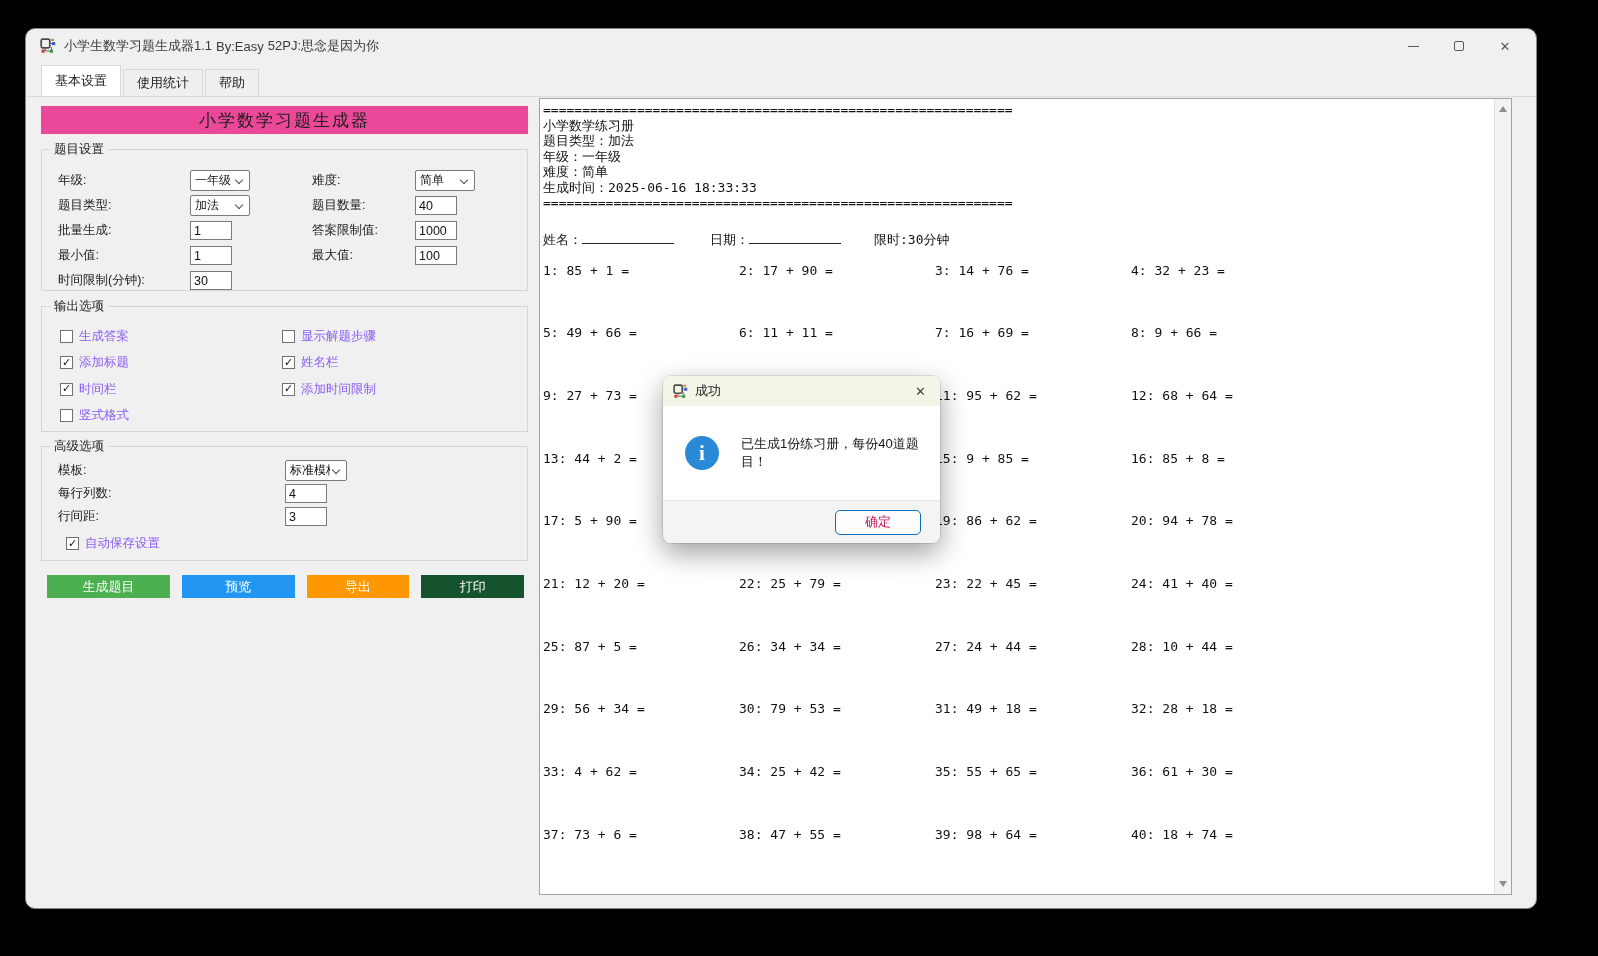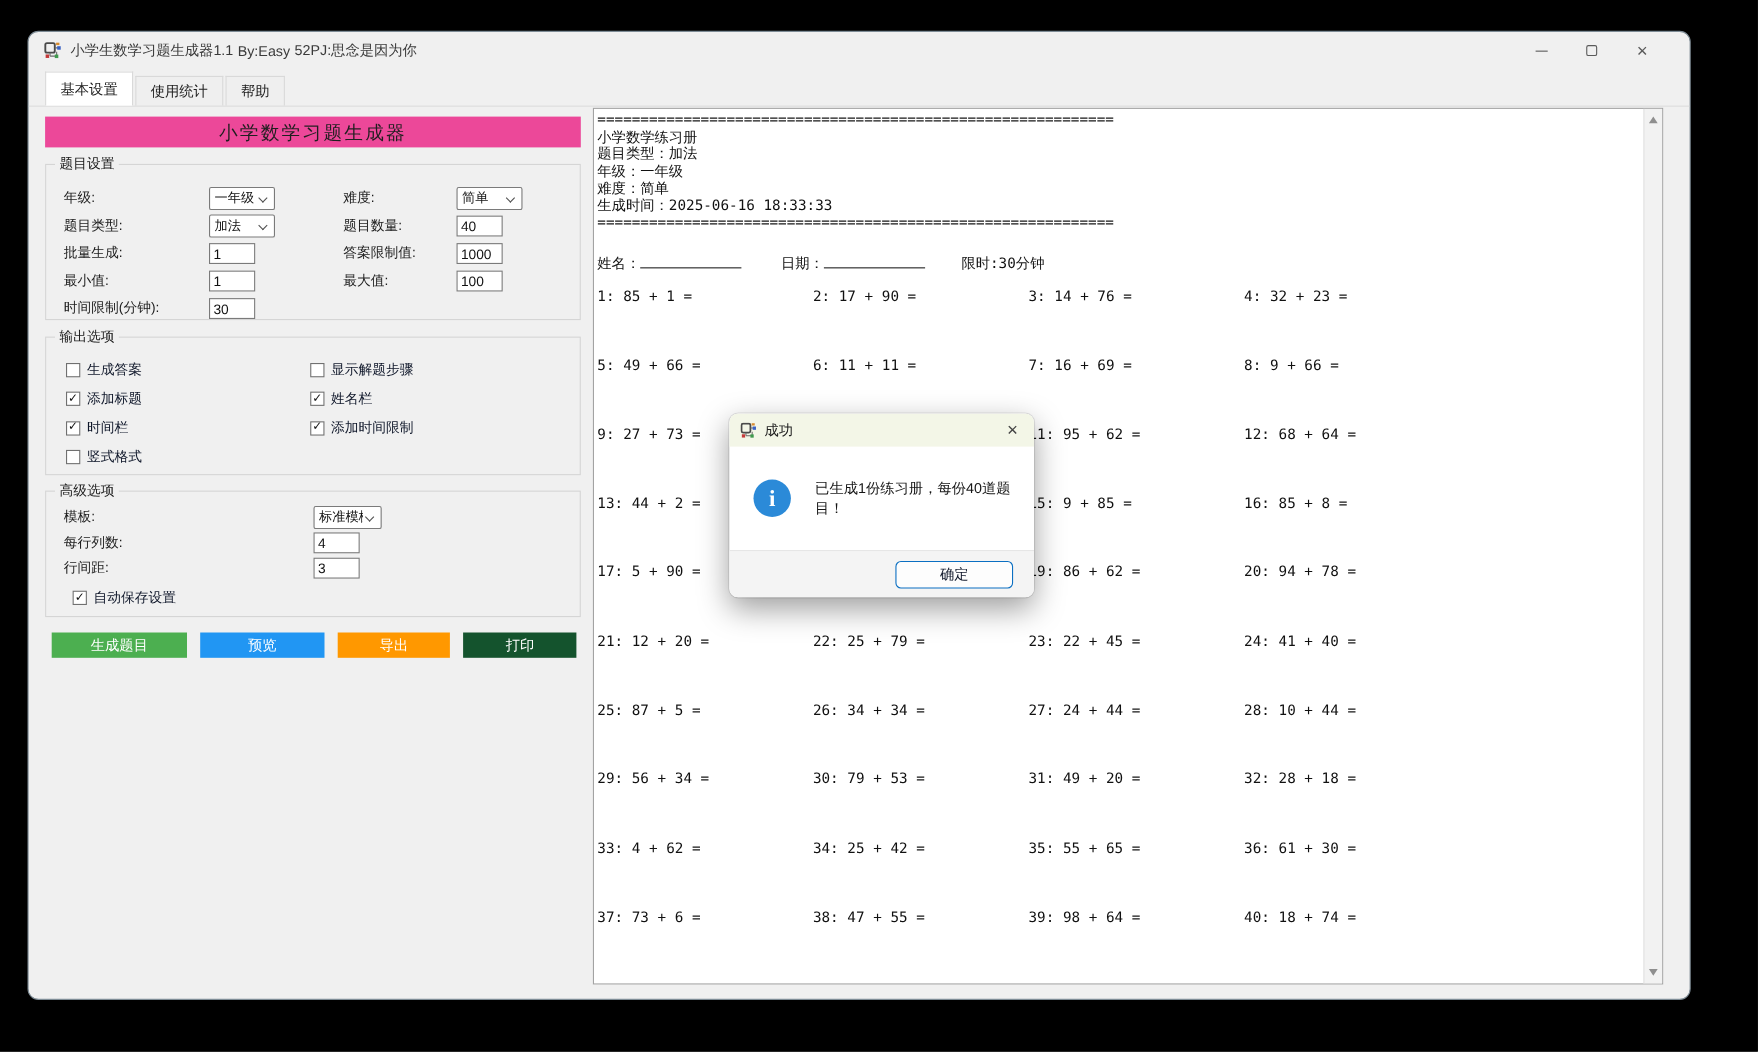--- a/index.html
+++ b/index.html
@@ -4,21 +4,21 @@
 <style>
   * { margin:0; padding:0; box-sizing:border-box; }
   html,body { width:1598px; height:956px; background:#000; overflow:hidden;
               font-family:"Liberation Sans","DejaVu Sans",sans-serif; }
 
   
   #window { position:absolute; left:25px; top:28px; width:1512px; height:881px;
             background:#f0f0f0; border:1px solid #7e8c96; border-radius:10px;
             box-shadow:0 12px 34px rgba(0,0,0,.65); overflow:hidden; }
 
-  .titlebar { height:34px; display:flex; align-items:center; padding:0 20px 0 14px; }
+  .titlebar { height:34px; display:flex; align-items:center; padding:0 8px 0 14px; }
   .appicon  { width:16px; height:16px; flex:0 0 16px; }
   .title    { font-size:13px; color:#3a3a3a; margin-left:8px; white-space:nowrap; }
   .title.sub{ margin-left:4px; }
   .spacer   { flex:1; }
   .winbtn   { width:46px; height:34px; display:flex; align-items:center; justify-content:center; }
   .min-glyph{ width:11px; height:1px; background:#5a5a5a; display:block; }
   .max-glyph{ width:10px; height:10px; border:1px solid #5a5a5a; border-radius:2px; display:block; }
   .close-glyph{ font-size:13px; color:#5a5a5a; line-height:1; }
 
   
@@ -48,21 +48,21 @@
   .chev { position:absolute; right:7px; top:6px; width:6px; height:6px;
           border-right:1.4px solid #505050; border-bottom:1.4px solid #505050; transform:rotate(45deg); }
   .tinput { width:42px; height:19px; background:#fff; border:1px solid #7a7a7a; display:inline-flex;
             align-items:center; padding-left:3px; font-size:12.5px; color:#111; }
 
   .g2 .cbgrid { display:grid; grid-template-columns:222px auto; padding:16px 0 0 18px; grid-auto-rows:26.5px; }
   .cbitem { display:flex; align-items:center; }
   .cbox { width:13px; height:13px; background:#fff; border:1px solid #707070; display:inline-flex;
           align-items:center; justify-content:center; font-size:11px; line-height:11px; color:#111; flex:0 0 13px; }
   .cbox.on::after { content:"✓"; font-weight:bold; margin-top:-1px; }
-  .cblabel { font-size:12.5px; color:#0f172a; margin-left:6px; white-space:nowrap; }
+  .cblabel { font-size:12.5px; color:#8b5cf6; margin-left:6px; white-space:nowrap; }
 
   .g3 .rows { padding-top:12px; }
   .frow3 { display:flex; align-items:center; height:23px; padding-left:16px; }
   .w3 { width:227px; }
   .frow3 .tinput { width:42px; }
   .g3 .select { width:62px; }
   .cbrow { display:flex; align-items:center; height:25px; padding-left:24px; margin-top:3px; }
 
   .btnrow { position:absolute; left:21px; top:546px; width:477px; display:flex; gap:12px; }
   .btn { height:23px; display:flex; align-items:center; justify-content:center;
@@ -95,22 +95,22 @@
   .dlg-title .appicon { width:15px; height:15px; flex:0 0 15px; }
   .dlg-title-text { font-size:13px; color:#222; margin-left:7px; flex:1; }
   .dlg-close { font-size:13px; color:#444; padding:0 4px; }
   .dlg-body { height:94px; display:flex; align-items:center; padding-left:22px; }
   .info-icon { width:34px; height:34px; border-radius:50%; background:#2b8ad8; color:#fff;
                display:flex; align-items:center; justify-content:center;
                font-family:"Liberation Serif","DejaVu Serif",serif; font-size:21px; font-weight:bold; flex:0 0 34px; }
   .dlg-msg { font-size:13px; color:#161616; margin-left:22px; }
   .dlg-footer { height:43px; background:#f4f4f4; border-top:1px solid #e6e6e6;
                 display:flex; align-items:center; justify-content:flex-end; padding-right:19px; }
-  .ok-btn { width:107px; height:25px; background:#fdfdfd; border:1px solid #0b6fc2; border-radius:5px;
-            display:flex; align-items:center; justify-content:center; font-size:13px; color:#0f172a; }
+  .ok-btn { width:86px; height:25px; background:#fdfdfd; border:1px solid #0b6fc2; border-radius:5px;
+            display:flex; align-items:center; justify-content:center; font-size:13px; color:#be185d; }
 </style>
 </head>
 <body>
 
 <div id="window">
 
   <div class="titlebar">
     <svg class="appicon" viewBox="0 0 16 16">
       <rect x="1.2" y="1.2" width="8.6" height="8.6" rx="1.5" fill="none" stroke="#4a4a4a" stroke-width="1.7"></rect>
       <path d="M5.5 10v3 M5.5 13h6 M11.5 13V9 M10 5.5h4" stroke="#6a6a6a" stroke-width="1" fill="none"></path>
@@ -302,21 +302,21 @@
           <div class="pcell">21: 12 + 20 =</div>
           <div class="pcell">22: 25 + 79 =</div>
           <div class="pcell">23: 22 + 45 =</div>
           <div class="pcell">24: 41 + 40 =</div>
           <div class="pcell">25: 87 + 5 =</div>
           <div class="pcell">26: 34 + 34 =</div>
           <div class="pcell">27: 24 + 44 =</div>
           <div class="pcell">28: 10 + 44 =</div>
           <div class="pcell">29: 56 + 34 =</div>
           <div class="pcell">30: 79 + 53 =</div>
-          <div class="pcell">31: 49 + 20 =</div>
+          <div class="pcell">31: 49 + 18 =</div>
           <div class="pcell">32: 28 + 18 =</div>
           <div class="pcell">33: 4 + 62 =</div>
           <div class="pcell">34: 25 + 42 =</div>
           <div class="pcell">35: 55 + 65 =</div>
           <div class="pcell">36: 61 + 30 =</div>
           <div class="pcell">37: 73 + 6 =</div>
           <div class="pcell">38: 47 + 55 =</div>
           <div class="pcell">39: 98 + 64 =</div>
           <div class="pcell">40: 18 + 74 =</div>
         </div>

